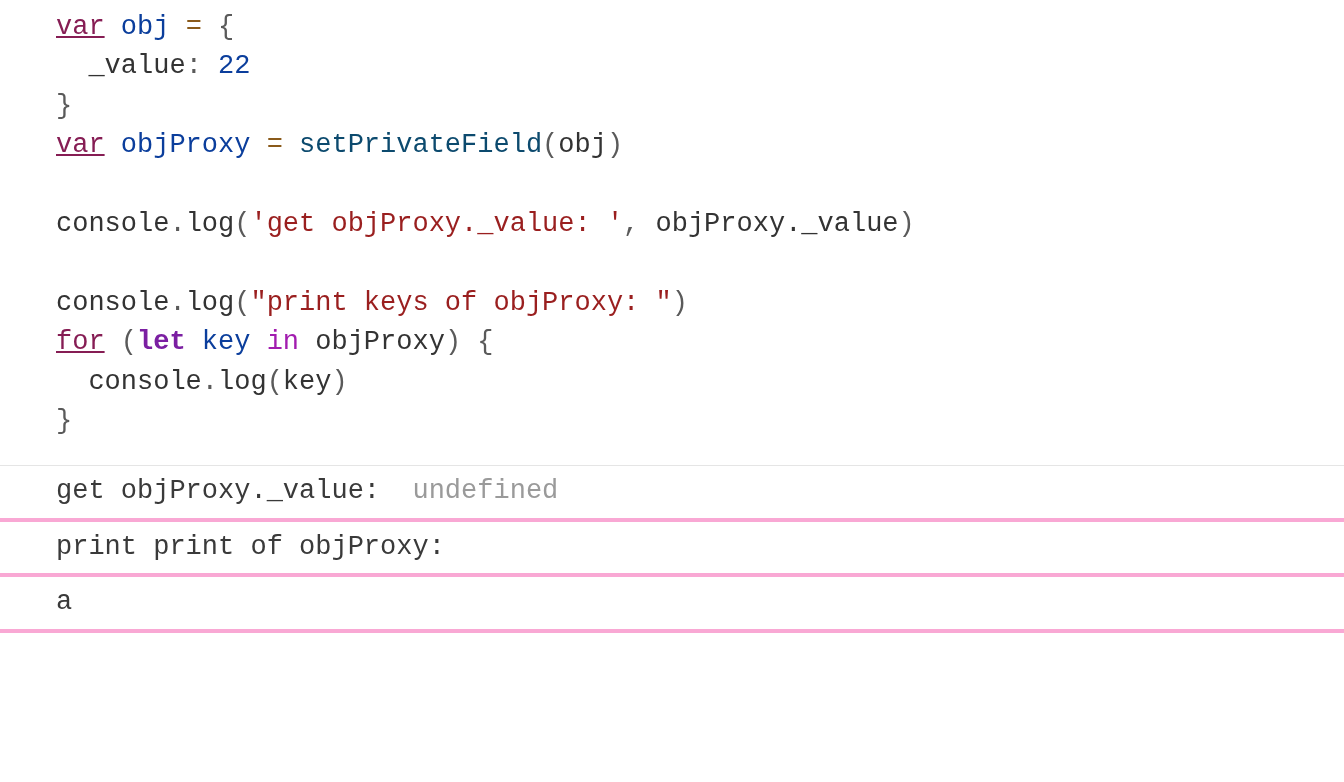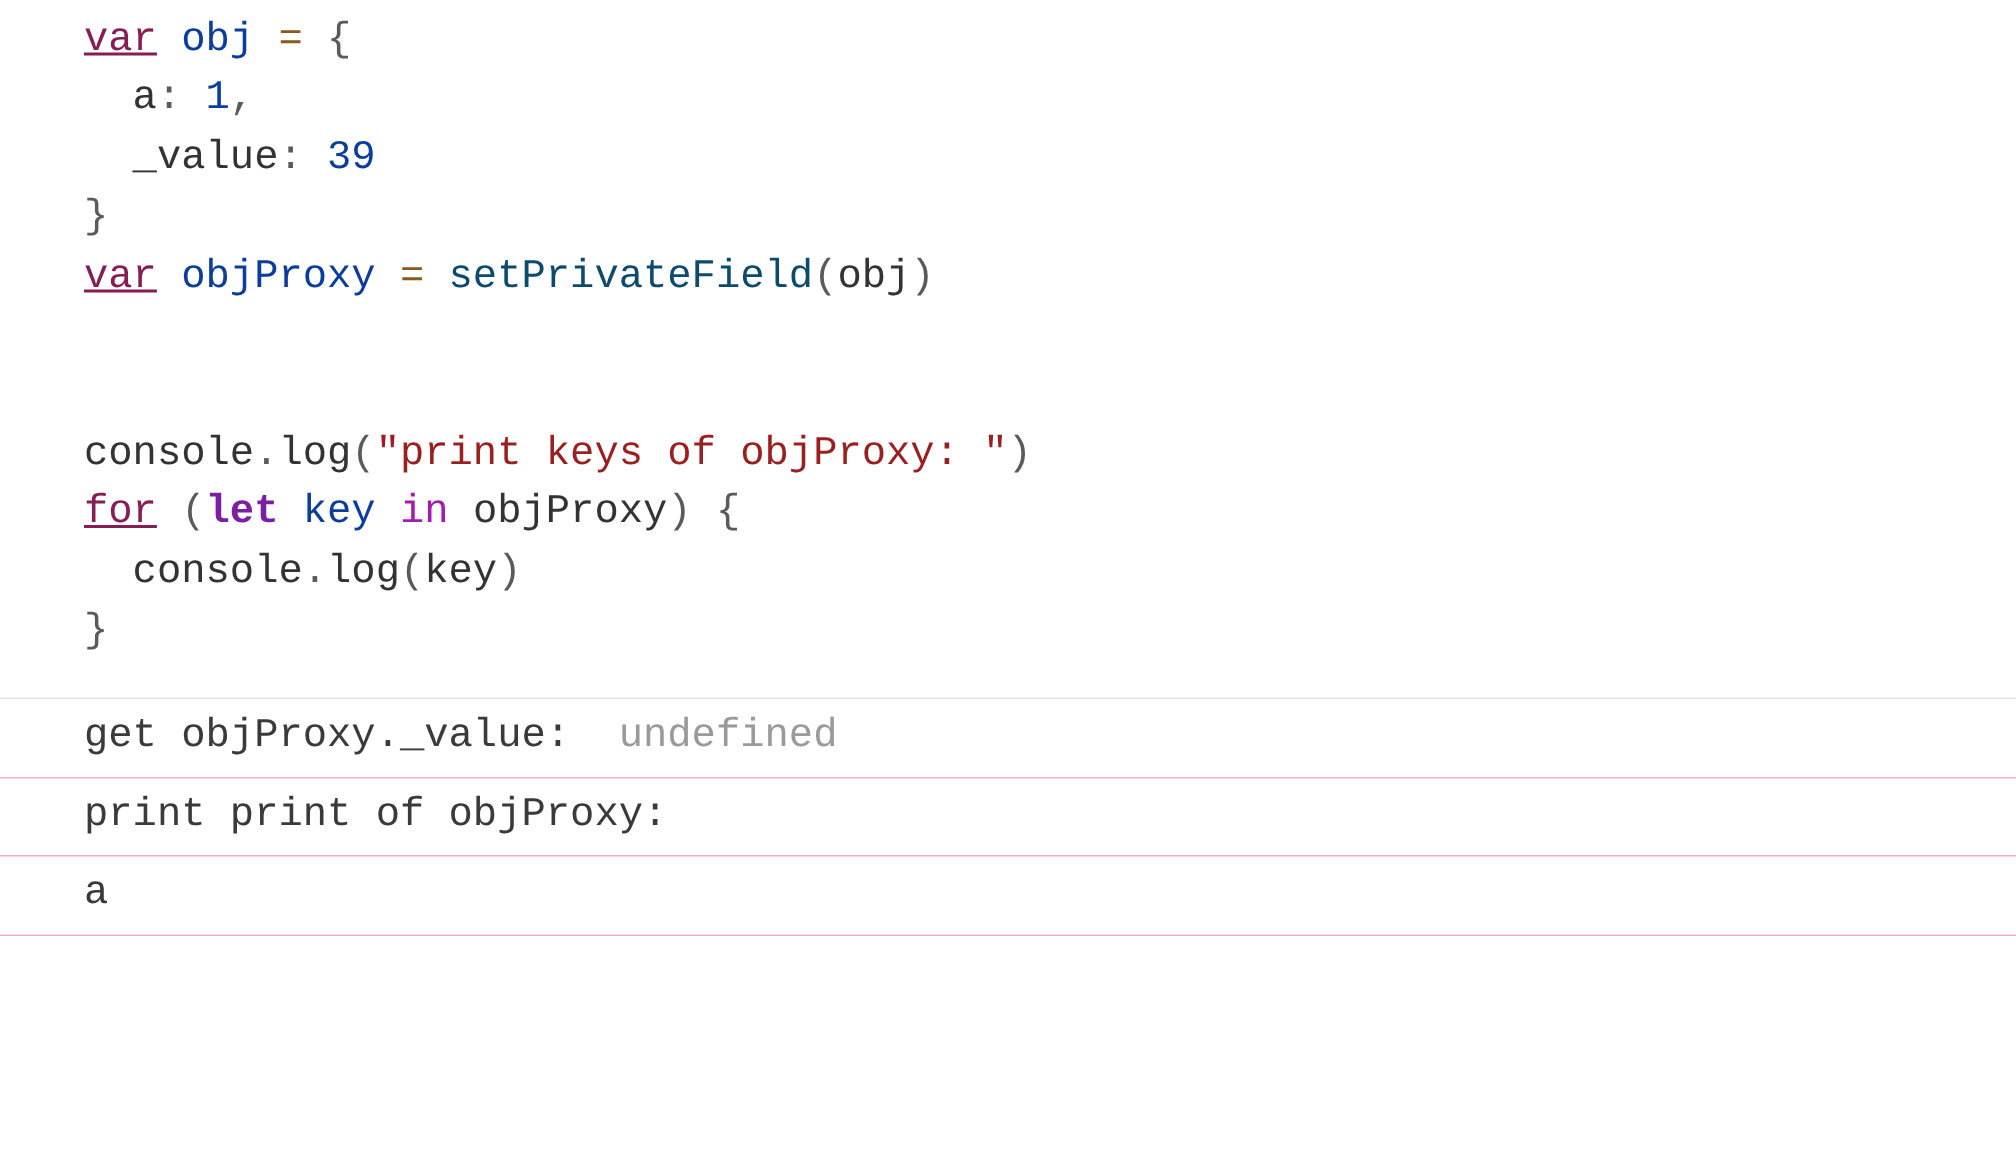--- a/index.html
+++ b/index.html
@@ -26,44 +26,44 @@
   .tok-call    { color: #0c4a6e; }
   .tok-str     { color: #9a1f1f; }          
   .code-line { white-space: pre; }
 
   .console {
     margin-top: 14px;
     border-top: 1px solid #e5e5e5;
   }
   .console-row {
     padding: 6px 0 6px 56px;
-    border-bottom: 1px solid #f9a8d4;
+    border-bottom: 4px solid #f9a8d4;
     white-space: pre;
     color: #3a3a3a;
     font-size: 27px;
   }
   .muted { color: #9a9a9a; }
 </style>
 </head>
 <body>
 
 <div class="editor">
 
   <div class="code-line"><span class="tok-keyword">var</span> <span class="tok-name">obj</span> <span class="tok-eq">=</span> <span class="tok-punc">{</span></div>
 
-  <div class="code-line"><span>  </span><span>a</span><span class="tok-punc">:</span> <span class="tok-num">1</span><span class="tok-punc">,</span></div>
 
-  <div class="code-line"><span>  </span><span>_value</span><span class="tok-punc">:</span> <span class="tok-num">39</span></div>
+  <div class="code-line"><span>  </span><span>_value</span><span class="tok-punc">:</span> <span class="tok-num">22</span></div>
 
   <div class="code-line"><span class="tok-punc">}</span></div>
 
   <div class="code-line"><span class="tok-keyword">var</span> <span class="tok-name">objProxy</span> <span class="tok-eq">=</span> <span class="tok-call">setPrivateField</span><span class="tok-punc">(</span><span>obj</span><span class="tok-punc">)</span></div>
 
   <div class="code-line">&nbsp;</div>
 
+  <div class="code-line"><span>console</span><span class="tok-punc">.</span><span>log</span><span class="tok-punc">(</span><span class="tok-str">'get objProxy._value: '</span><span class="tok-punc">,</span><span> </span><span>objProxy._value</span><span class="tok-punc">)</span></div>
 
   <div class="code-line">&nbsp;</div>
 
   <div class="code-line"><span>console</span><span class="tok-punc">.</span><span>log</span><span class="tok-punc">(</span><span class="tok-str">"print keys of objProxy: "</span><span class="tok-punc">)</span></div>
 
   <div class="code-line"><span class="tok-keyword">for</span> <span class="tok-punc">(</span><span class="tok-declkey">let</span> <span class="tok-name">key</span> <span class="tok-in">in</span> <span>objProxy</span><span class="tok-punc">)</span> <span class="tok-punc">{</span></div>
 
   <div class="code-line"><span>  </span><span>console</span><span class="tok-punc">.</span><span>log</span><span class="tok-punc">(</span><span>key</span><span class="tok-punc">)</span></div>
 
   <div class="code-line"><span class="tok-punc">}</span></div>

